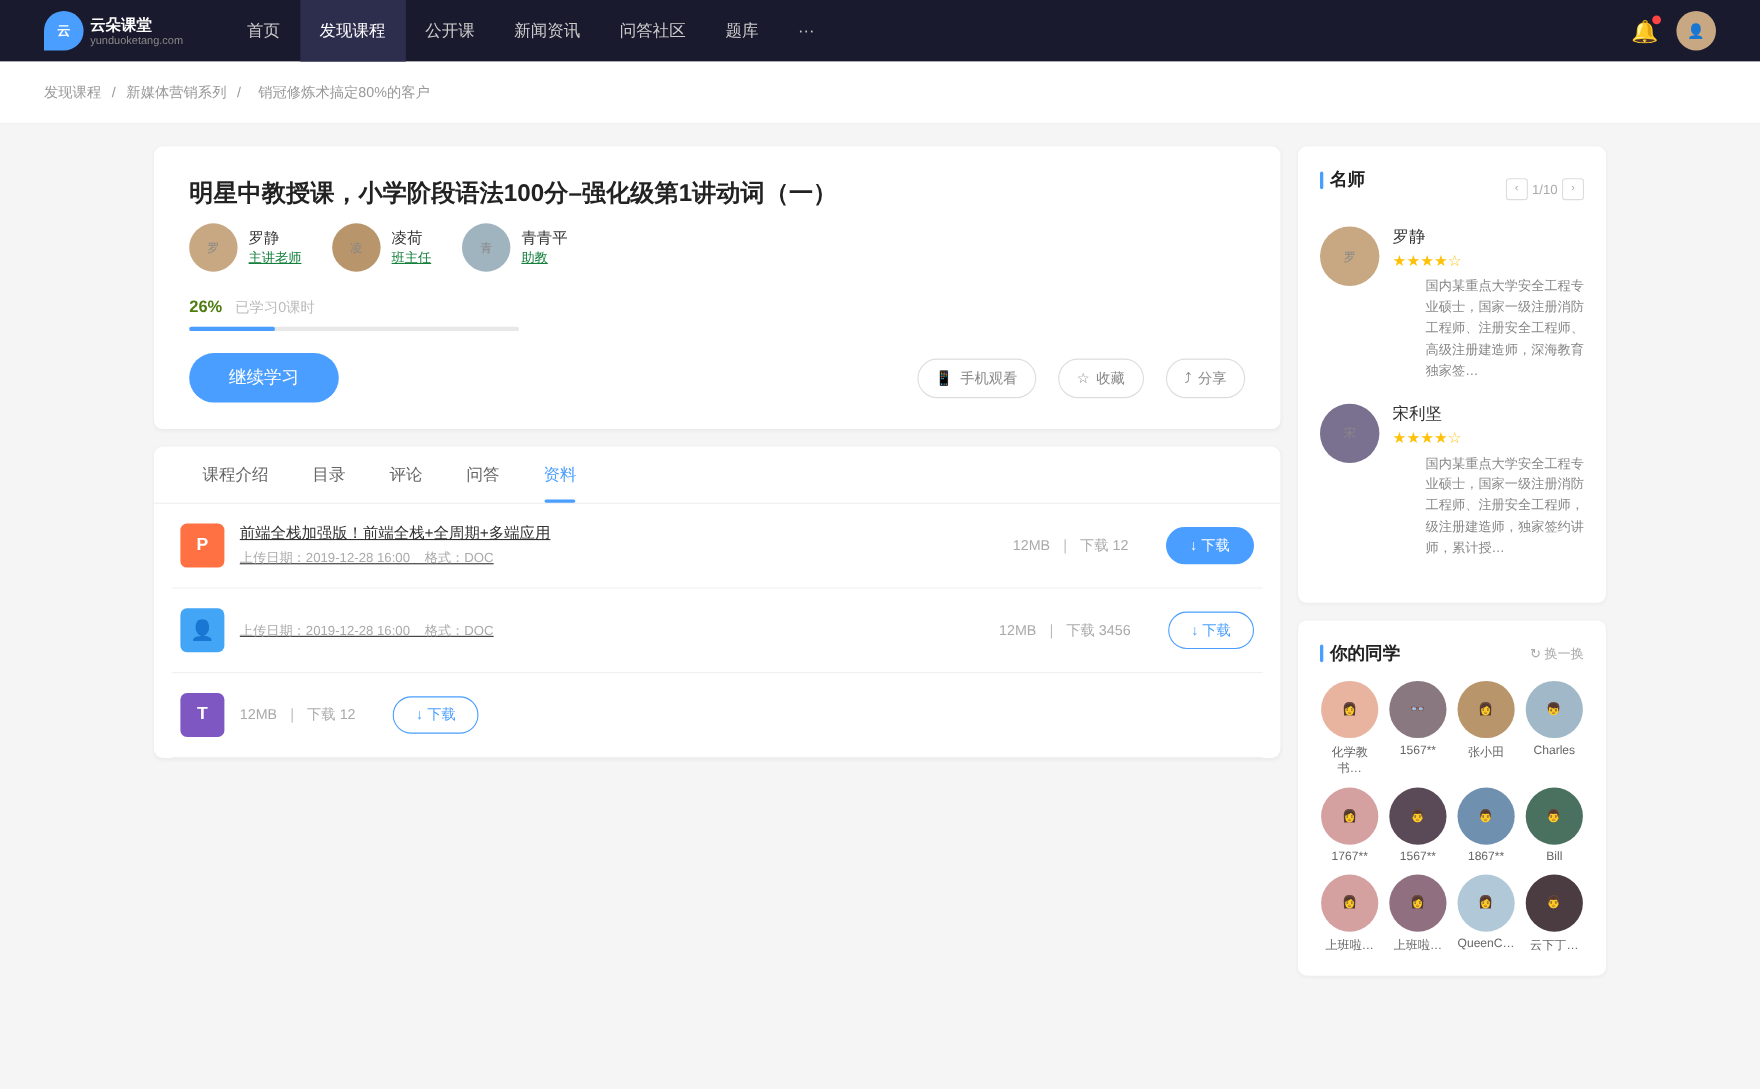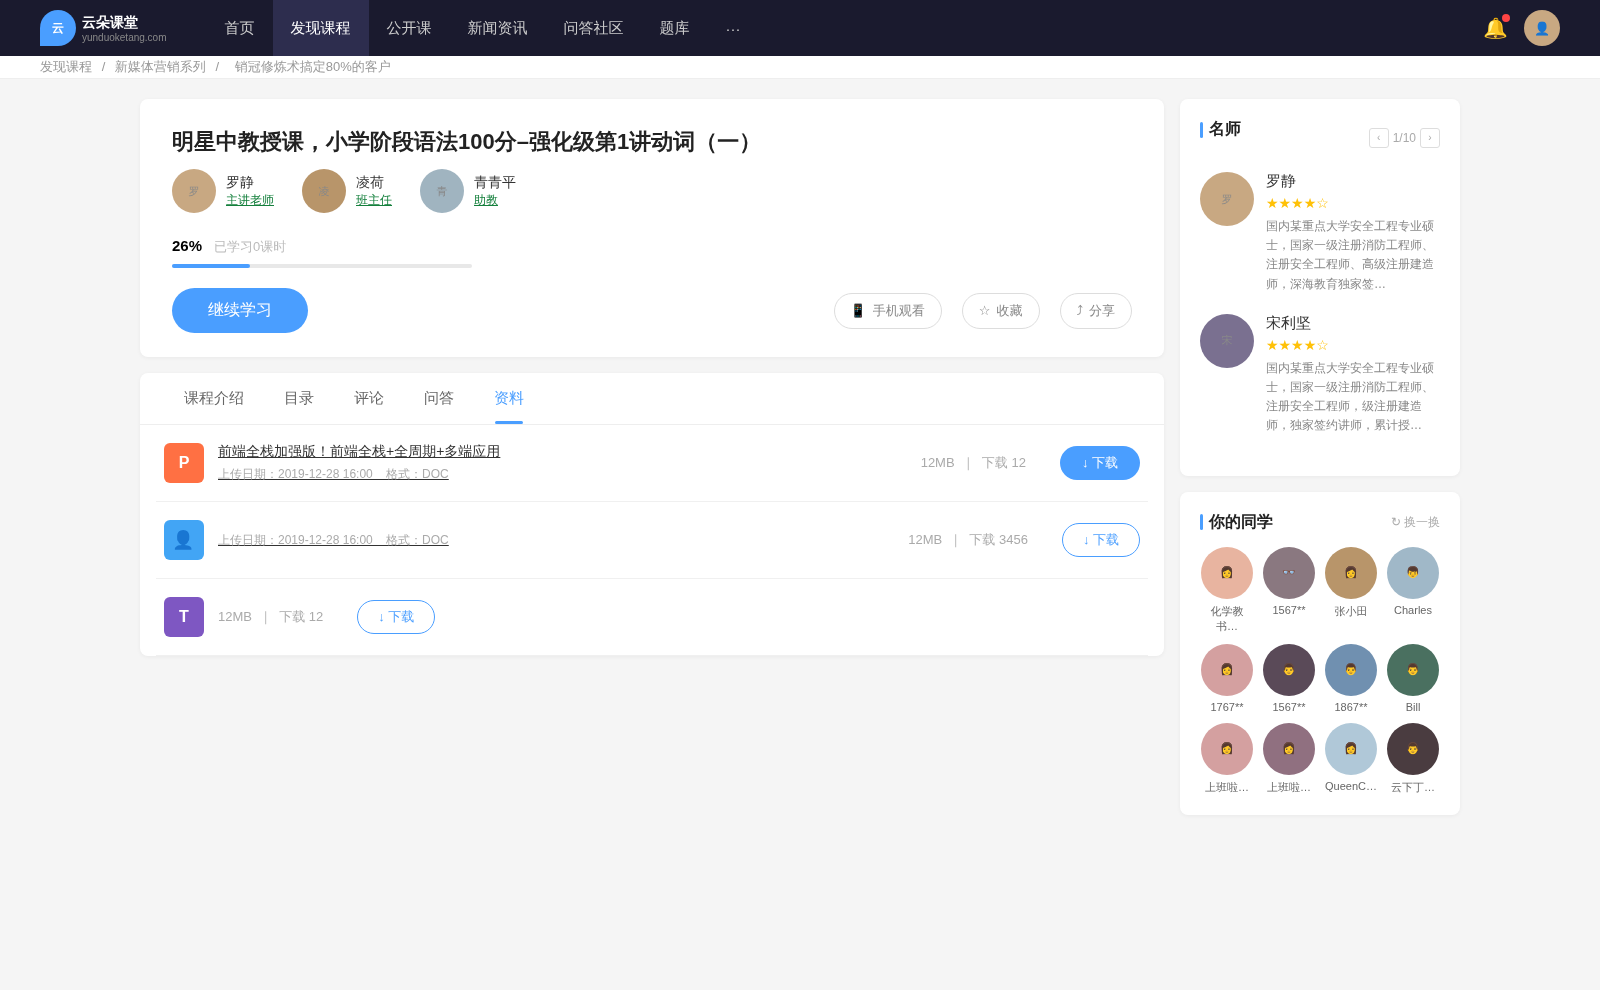--- a/index.html
+++ b/index.html
@@ -11,21 +11,21 @@
     .logo-icon { width: 36px; height: 36px; background: #4a9eff; border-radius: 50% 50% 50% 0; display: flex; align-items: center; justify-content: center; color: white; font-weight: bold; font-size: 12px; margin-right: 6px; }
     .nav-items { display: flex; gap: 0; flex: 1; }
     .nav-item { color: #ccc; padding: 0 18px; height: 56px; display: flex; align-items: center; font-size: 15px; cursor: pointer; }
     .nav-item.active { background: #2d2d4e; color: white; }
     .nav-right { display: flex; align-items: center; gap: 16px; margin-left: auto; }
     .nav-bell { color: #ccc; font-size: 20px; position: relative; cursor: pointer; }
     .nav-bell-dot { position: absolute; top: -2px; right: -2px; width: 8px; height: 8px; background: #ff4444; border-radius: 50%; }
     .nav-avatar { width: 36px; height: 36px; border-radius: 50%; background: #c8a882; overflow: hidden; cursor: pointer; display: flex; align-items: center; justify-content: center; color: #fff; font-size: 13px; }
 
     
-    .breadcrumb { background: #fff; padding: 2px 40px; font-size: 13px; color: #999; border-bottom: 1px solid #eee; }
+    .breadcrumb { background: #fff; padding: 19px 40px; font-size: 13px; color: #999; border-bottom: 1px solid #eee; }
     .breadcrumb a { color: #999; text-decoration: none; }
     .breadcrumb span { margin: 0 6px; }
 
     
     .main-container { max-width: 1400px; margin: 0 auto; padding: 20px 40px; display: flex; gap: 16px; }
 
     
     .content-left { flex: 1; }
 
     
@@ -35,21 +35,21 @@
     .badge { border: 1px solid; border-radius: 3px; padding: 1px 6px; font-size: 12px; }
     .badge-live { border-color: #4a9eff; color: #4a9eff; }
     .badge-record { border-color: #4a9eff; color: #4a9eff; }
     .teachers { display: flex; gap: 28px; margin-bottom: 24px; }
     .teacher-item { display: flex; align-items: center; gap: 10px; }
     .teacher-avatar { width: 44px; height: 44px; border-radius: 50%; background: #e8d5c4; overflow: hidden; display: flex; align-items: center; justify-content: center; font-size: 11px; color: #888; }
     .teacher-info { font-size: 13px; }
     .teacher-name { font-size: 14px; font-weight: 500; color: #333; }
     .teacher-role { color: #15803d; font-size: 12px; text-decoration: underline; }
     .progress-section { margin-bottom: 20px; }
-    .progress-label { font-size: 15px; color: #000000; font-weight: bold; }
+    .progress-label { font-size: 15px; color: #4d7c0f; font-weight: bold; }
     .progress-label-sub { font-size: 13px; color: #bbb; margin-left: 8px; }
     .progress-bar-bg { height: 4px; background: #e8e8e8; border-radius: 2px; margin-top: 8px; width: 300px; }
     .progress-bar-fill { height: 4px; background: #4a9eff; border-radius: 2px; }
     .course-actions { display: flex; align-items: center; gap: 0; }
     .btn-continue { background: #4a9eff; color: white; border: none; border-radius: 24px; padding: 12px 36px; font-size: 16px; cursor: pointer; margin-right: auto; }
     .action-btns { display: flex; gap: 20px; }
     .action-btn { display: flex; align-items: center; gap: 6px; color: #888; font-size: 13px; cursor: pointer; border: 1px solid #ddd; border-radius: 20px; padding: 8px 16px; }
 
     
     .tabs-card { background: white; border-radius: 8px; box-shadow: 0 1px 4px rgba(0,0,0,0.05); }
@@ -79,21 +79,21 @@
     .sidebar-title::before { content: ''; width: 3px; height: 16px; background: #4a9eff; border-radius: 2px; display: inline-block; }
     .sidebar-title-right { margin-left: auto; font-size: 12px; color: #aaa; display: flex; align-items: center; gap: 4px; }
     .pag-btn { width: 20px; height: 20px; border: 1px solid #ddd; border-radius: 3px; display: flex; align-items: center; justify-content: center; cursor: pointer; font-size: 10px; }
 
     
     .teacher-sidebar-item { display: flex; gap: 12px; margin-bottom: 20px; }
     .teacher-sidebar-avatar { width: 54px; height: 54px; border-radius: 50%; background: #e0c8b8; overflow: hidden; display: flex; align-items: center; justify-content: center; font-size: 11px; color: #888; flex-shrink: 0; }
     .teacher-sidebar-info { flex: 1; }
     .teacher-sidebar-name { font-size: 15px; font-weight: 500; margin-bottom: 4px; }
     .stars { color: #ffc107; font-size: 14px; margin-bottom: 6px; }
-    .teacher-sidebar-desc { font-size: 12px; color: #888; line-height: 1.6; }
+    .teacher-sidebar-desc { font-size: 12px; color: #888; line-height: 1.6; margin-left: 30px; }
 
     
     .classmates-header { display: flex; align-items: center; margin-bottom: 14px; }
     .classmates-title { font-size: 16px; font-weight: bold; color: #222; display: flex; align-items: center; gap: 6px; }
     .classmates-title::before { content: ''; width: 3px; height: 16px; background: #4a9eff; border-radius: 2px; display: inline-block; }
     .switch-btn { margin-left: auto; font-size: 12px; color: #aaa; cursor: pointer; display: flex; align-items: center; gap: 3px; }
     .classmates-grid { display: grid; grid-template-columns: repeat(4, 1fr); gap: 10px 8px; }
     .classmate-item { display: flex; flex-direction: column; align-items: center; gap: 5px; }
     .classmate-avatar { width: 52px; height: 52px; border-radius: 50%; background: #ddd; overflow: hidden; display: flex; align-items: center; justify-content: center; font-size: 11px; color: #888; }
     .classmate-name { font-size: 11px; color: #666; text-align: center; }

